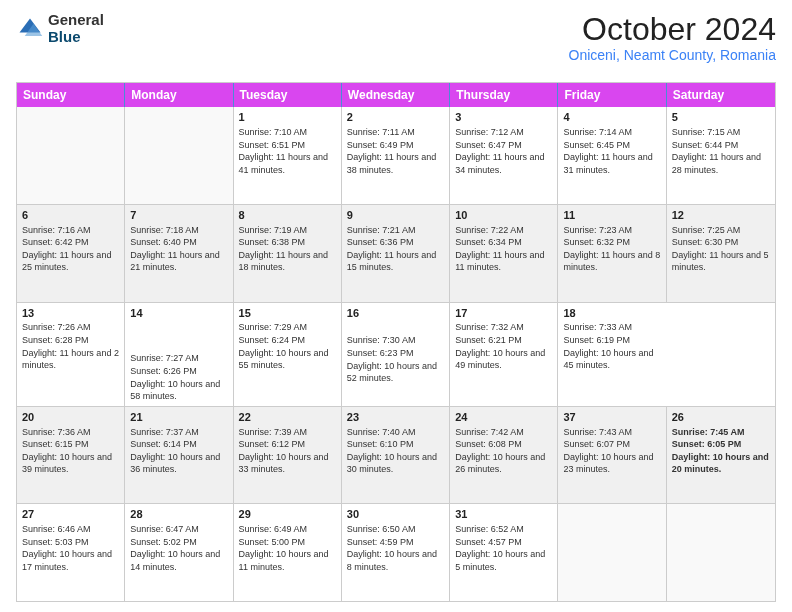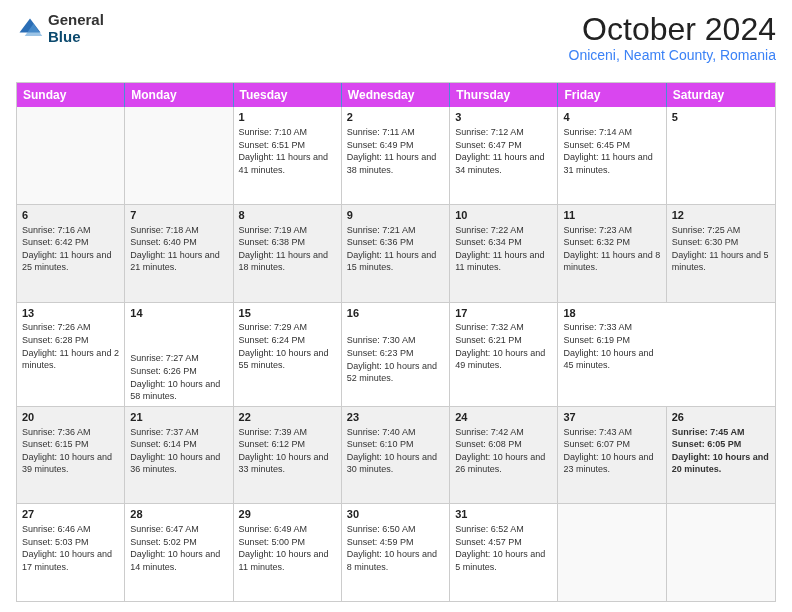--- a/index.html
+++ b/index.html
@@ -162,20 +162,23 @@
 Daylight: 11 hours and 34 minutes.</div>
           </div>
           <div class="cal-cell">
             <span class="day-num">4</span>
             <div class="cell-text" style="white-space: pre-line;">Sunrise: 7:14 AM
 Sunset: 6:45 PM
 Daylight: 11 hours and 31 minutes.</div>
           </div>
           <div class="cal-cell">
             <span class="day-num">5</span>
+            <div class="cell-text" style="white-space: pre-line;">Sunrise: 7:15 AM
+Sunset: 6:44 PM
+Daylight: 11 hours and 28 minutes.</div>
           </div>
         </div>
         <div class="cal-row">
           <div class="cal-cell shaded">
             <span class="day-num">6</span>
             <div class="cell-text" style="white-space: pre-line;">Sunrise: 7:16 AM
 Sunset: 6:42 PM
 Daylight: 11 hours and 25 minutes.</div>
           </div>
           <div class="cal-cell shaded">

